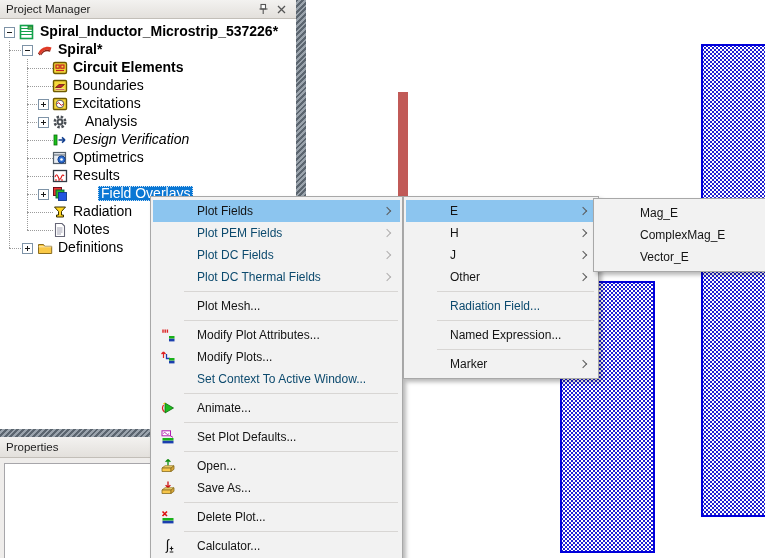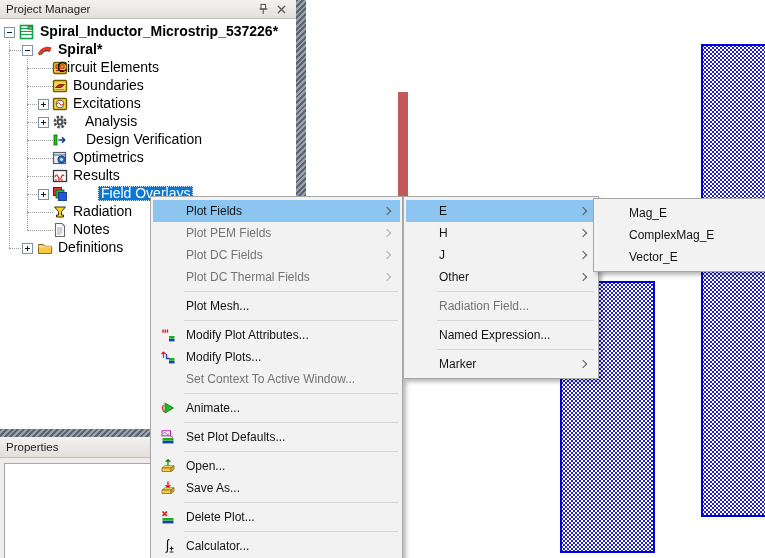--- a/index.html
+++ b/index.html
@@ -43,24 +43,24 @@
            background-size:4px 4px;background-position:0 0,2px 2px;}
   #hatch-right{left:395px;top:44px;width:72px;height:473px;}
   #hatch-mid{left:254px;top:281px;width:95px;height:272px;}
   #red-bar{position:absolute;left:92px;top:92px;width:10px;height:106px;background:#c15a57;}
   
   .menu{position:absolute;background:#f2f2f2;border:1px solid #a8a8a8;box-sizing:border-box;
         padding:3px 2px;box-shadow:3px 3px 4px rgba(0,0,0,.28);}
   #context-menu{left:150px;top:196px;width:253px;z-index:10;}
   #submenu-e{left:403px;top:196px;width:196px;z-index:11;}
   #submenu-types{left:593px;top:198px;width:180px;z-index:12;}
-  .menu-item{position:relative;height:22px;line-height:22px;padding-left:33px;
+  .menu-item{position:relative;height:22px;line-height:22px;padding-left:44px;
              font-size:12px;color:#141414;white-space:nowrap;}
   .menu-item.highlighted{background:#8cc5ef;}
-  .menu-item.disabled{color:#737373;}
+  .menu-item.disabled{color:#0c4a6e;}
   .menu-icon{position:absolute;left:7px;top:3px;width:16px;height:16px;}
   .menu-icon svg{display:block;width:16px;height:16px;}
   .submenu-arrow{position:absolute;right:10px;top:8px;width:5px;height:5px;
                  border-top:1.4px solid #5a5a5a;border-right:1.4px solid #5a5a5a;transform:rotate(45deg);}
   .menu-item.disabled .submenu-arrow{border-color:#b0aeae;}
   .menu-sep{height:1px;background:#d8d6d4;margin:3px 2px 3px 31px;}
 </style>
 </head>
 <body>
 
@@ -113,21 +113,21 @@
       <div class="tree-row" style="top: 40px;">
         <div class="h-stub" style="left: 27px; width: 26px;"></div>
         <div class="tree-icon" style="left: 52px;">
           <svg viewBox="0 0 16 16">
             <rect x="1.5" y="2.5" width="13" height="11" rx="1.5" fill="#f6d83a" stroke="#6f5a00" stroke-width="1.4"></rect>
             <rect x="4" y="5" width="3.2" height="3.2" fill="none" stroke="#c42222" stroke-width="1.2"></rect>
             <rect x="8.8" y="5" width="3.2" height="3.2" fill="none" stroke="#c42222" stroke-width="1.2"></rect>
             <path d="M4 10.5 h8" stroke="#c42222" stroke-width="1.2"></path>
           </svg>
         </div>
-        <div class="tree-label" style="left: 54px;">Circuit Elements</div>
+        <div class="tree-label" style="left: 70px; font-weight: bold;">Circuit Elements</div>
       </div>
       <div class="tree-row" style="top: 58px;">
         <div class="h-stub" style="left: 27px; width: 26px;"></div>
         <div class="tree-icon" style="left: 52px;">
           <svg viewBox="0 0 16 16">
             <rect x="1.5" y="2.5" width="13" height="11" rx="1" fill="#f6d83a" stroke="#6f5a00" stroke-width="1.4"></rect>
             <path d="M3.5 9.5 L7 6.5 H12.5 L9 9.5 Z" fill="#c1272d" stroke="#5e0f12" stroke-width=".7"></path>
             <path d="M3.5 11.5 h9" stroke="#fff" stroke-width="1.6"></path>
             <path d="M3.5 11.5 h9" stroke="#c1272d" stroke-width=".7"></path>
           </svg>
@@ -159,21 +159,21 @@
         <div class="tree-label" style="left: 82px;">Analysis</div>
       </div>
       <div class="tree-row" style="top: 112px;">
         <div class="h-stub" style="left: 27px; width: 26px;"></div>
         <div class="tree-icon" style="left: 52px;">
           <svg viewBox="0 0 16 16">
             <rect x="2" y="3" width="3" height="10" fill="#19c119" stroke="#0a6d0a" stroke-width=".8"></rect>
             <path d="M6.5 8 H13 M13 8 l-3 -2.6 M13 8 l-3 2.6" stroke="#123f8f" stroke-width="1.6" fill="none"></path>
           </svg>
         </div>
-        <div class="tree-label" style="left: 83px;">Design Verification</div>
+        <div class="tree-label" style="left: 70px; font-style: italic;">Design Verification</div>
       </div>
       <div class="tree-row" style="top: 130px;">
         <div class="h-stub" style="left: 27px; width: 26px;"></div>
         <div class="tree-icon" style="left: 52px;">
           <svg viewBox="0 0 16 16">
             <rect x="1.5" y="2.5" width="12" height="11" fill="#e7ecf2" stroke="#55606b" stroke-width="1.2"></rect>
             <path d="M2 5h11" stroke="#55606b"></path>
             <circle cx="9.5" cy="9.5" r="3.6" fill="#2f6fd0" stroke="#123f8f"></circle>
             <circle cx="9.5" cy="9.5" r="1.3" fill="#fff"></circle>
           </svg>

